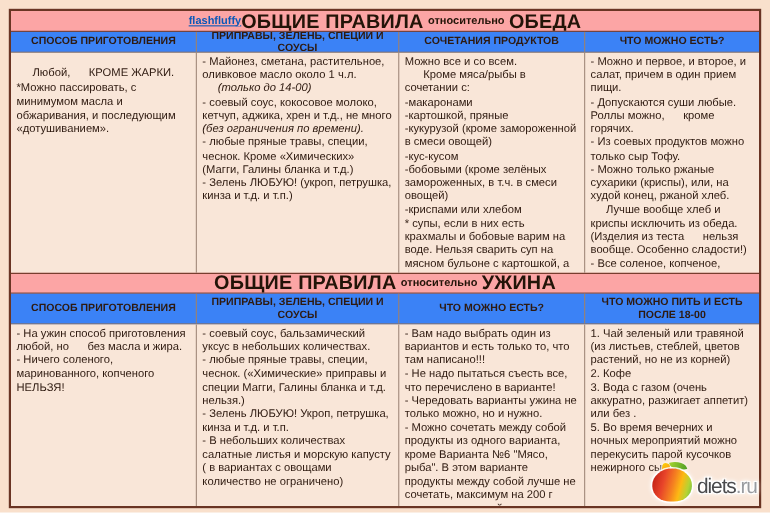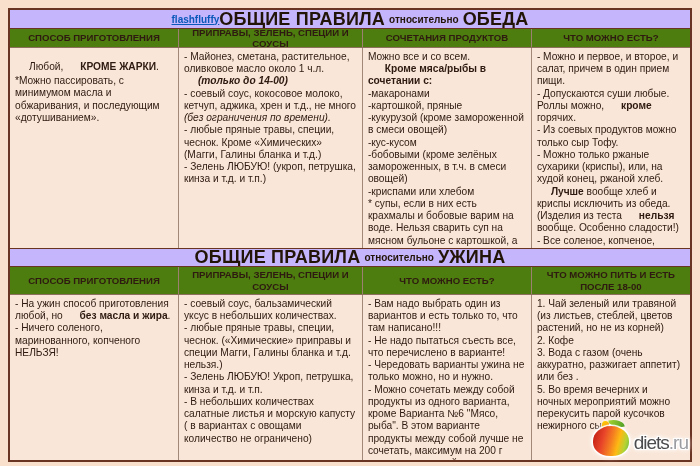--- a/index.html
+++ b/index.html
@@ -16,36 +16,37 @@
 
   .tbl {
     width: 684px;
     border: 2px solid #6a3423;
     background: #f9e6d8;
   }
 
   
   .band {
     height: 19px;
-    background: #c4b5fd;
+    background: #fca5a5;
     border-bottom: 1px solid #6a3423;
     display: flex; align-items: center; justify-content: center;
     white-space: nowrap; overflow: hidden;
     color: #231408;
   }
   .band.dinner { border-top: 1px solid #6a3423; }
   .t-big   { font-weight: bold; font-size: 18px; letter-spacing: .2px; }
   .t-small { font-weight: bold; font-size: 10px; margin: 0 4px; }
   .t-link  { font-weight: bold; font-size: 10px; color: #0a58b9; text-decoration: underline; cursor: pointer; }
 
   
   .cols {
     display: flex;
-    background: #4d7c0f;
+    background: #3b82f6;
     border-bottom: 1px solid #8c6f5c;
+    justify-content: flex-end;
   }
   .cols.lunch  { height: 19px; }
   .cols.dinner { height: 28px; }
   .col-h {
     display: flex; align-items: center; justify-content: center;
     text-align: center;
     font-weight: bold; font-size: 9.6px; line-height: 1.15;
     color: #2e1a10;
     border-right: 1px solid #9c8170;
     padding: 1px 2px;
@@ -68,21 +69,21 @@
   .cell:last-child { border-right: none; }
 
   
   .c1 { flex: 0 0 24.85%; }
   .c2 { flex: 0 0 27.05%; }
   .c3 { flex: 0 0 24.85%; }
   .c4 { flex: 0 0 23.25%; }
 
   .para { margin: 0; }
   .para.center { text-align: center; padding-top: 10px; padding-bottom: 2px; }
-  .b { font-weight: bold; padding-left: 14px; }
+  .b { font-weight: normal; padding-left: 14px; }
   .i { font-style: italic; }
 
   
   .logo {
     position: absolute;
     right: 12px; bottom: 10px;
     display: flex; align-items: flex-end; gap: 5px;
     filter: drop-shadow(0 0 2px rgba(255,255,255,.95));
   }
   .apple { position: relative; width: 36px; height: 37px; }

